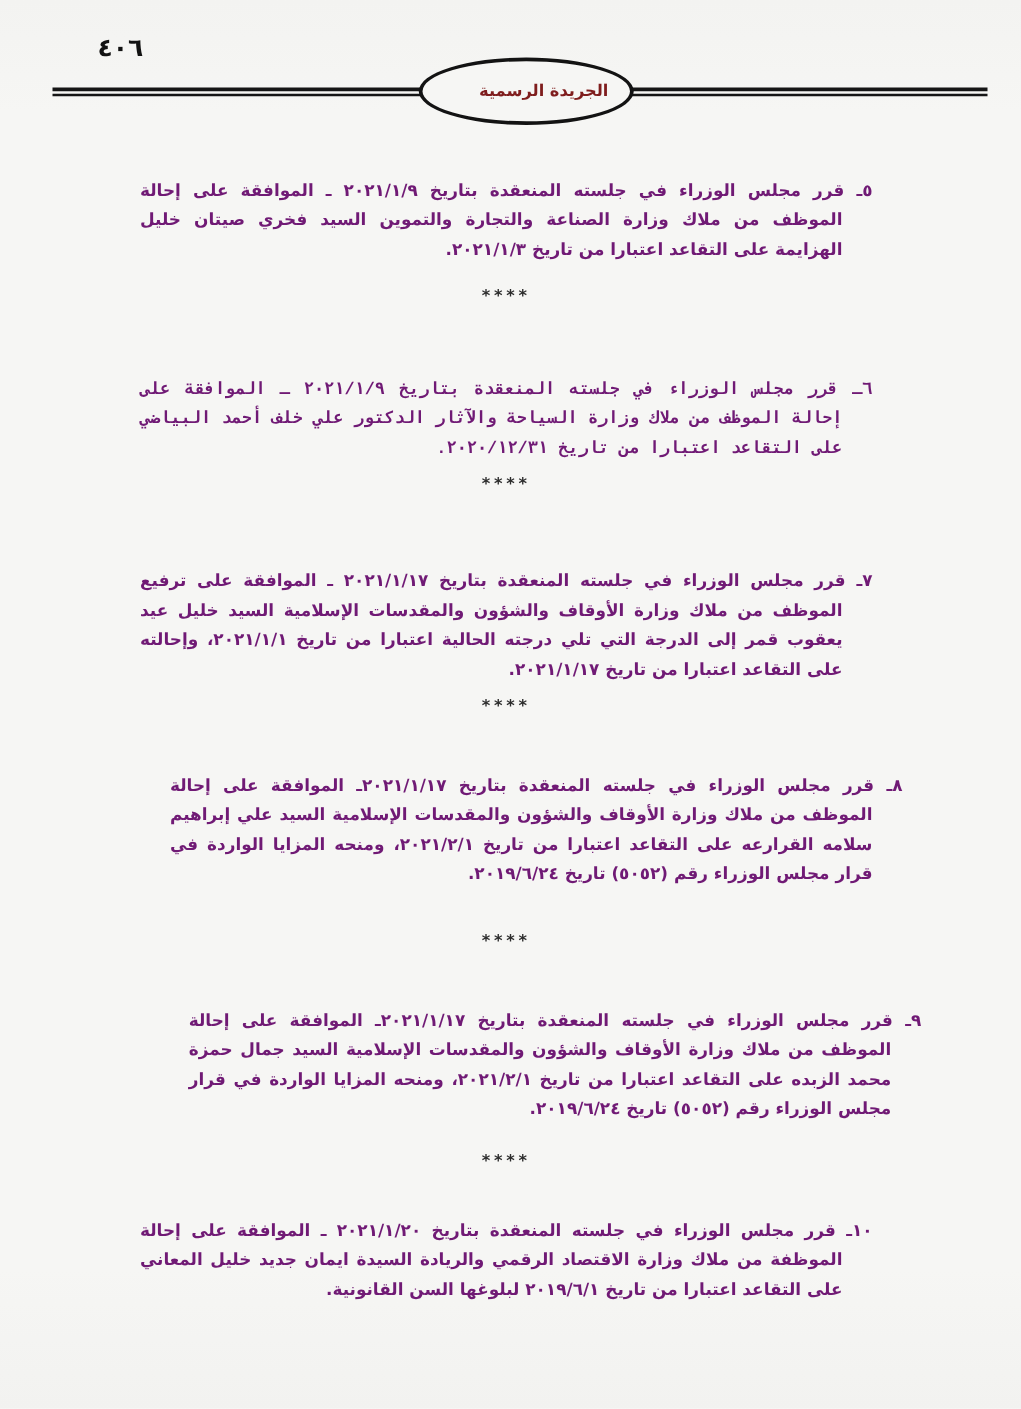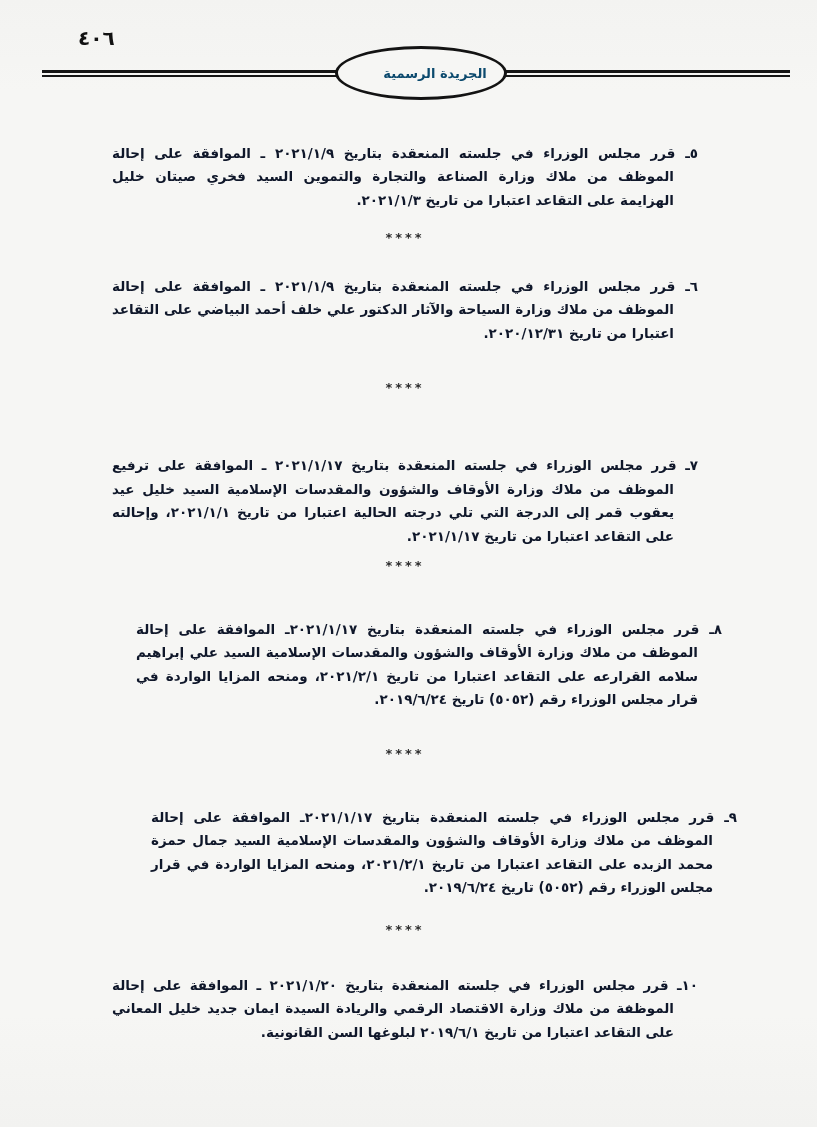--- a/index.html
+++ b/index.html
@@ -46,54 +46,54 @@
     border: 3px solid #131313;
     border-radius: 50%;
     display: flex;
     align-items: center;
     justify-content: center;
     z-index: 2;
   }
   .header-badge .badge-label {
     font-size: 13px;
     font-weight: bold;
-    color: #0c4a6e;
+    color: #7f1d1d;
     direction: rtl;
     margin-left: 28px;
   }
   .item {
     position: absolute;
     left: 112px;
     width: 586px;
     box-sizing: border-box;
     direction: rtl;
     text-align: justify;
     font-size: 13.5px;
     font-weight: bold;
     line-height: 23.5px;
-    color: #0f172a;
+    color: #701a75;
     padding-right: 24px;
     text-indent: -24px;
   }
   .item .item-num {
     white-space: nowrap;
   }
   .separator {
     position: absolute;
     left: 112px;
     width: 586px;
     text-align: center;
     font-size: 13px;
     font-weight: bold;
     letter-spacing: 3px;
     color: #2c2c2c;
   }
   .pos-item-5  { top: 128px; }
   .pos-sep-1   { top: 230px; }
-  .pos-item-6  { top: 261px; }
+  .pos-item-6  { top: 287px; font-family: Liberation Mono, monospace; }
   .pos-sep-2   { top: 380px; }
   .pos-item-7  { top: 430px; margin-top: 24px; }
   .pos-sep-3   { top: 558px; }
   .pos-item-8  { top: 604px; margin-left: 24px; }
   .pos-sep-4   { top: 746px; }
   .pos-item-9  { top: 792px; margin-left: 39px; }
   .pos-sep-5   { top: 922px; }
   .pos-item-10 { top: 960px; }
 </style>
 </head>

